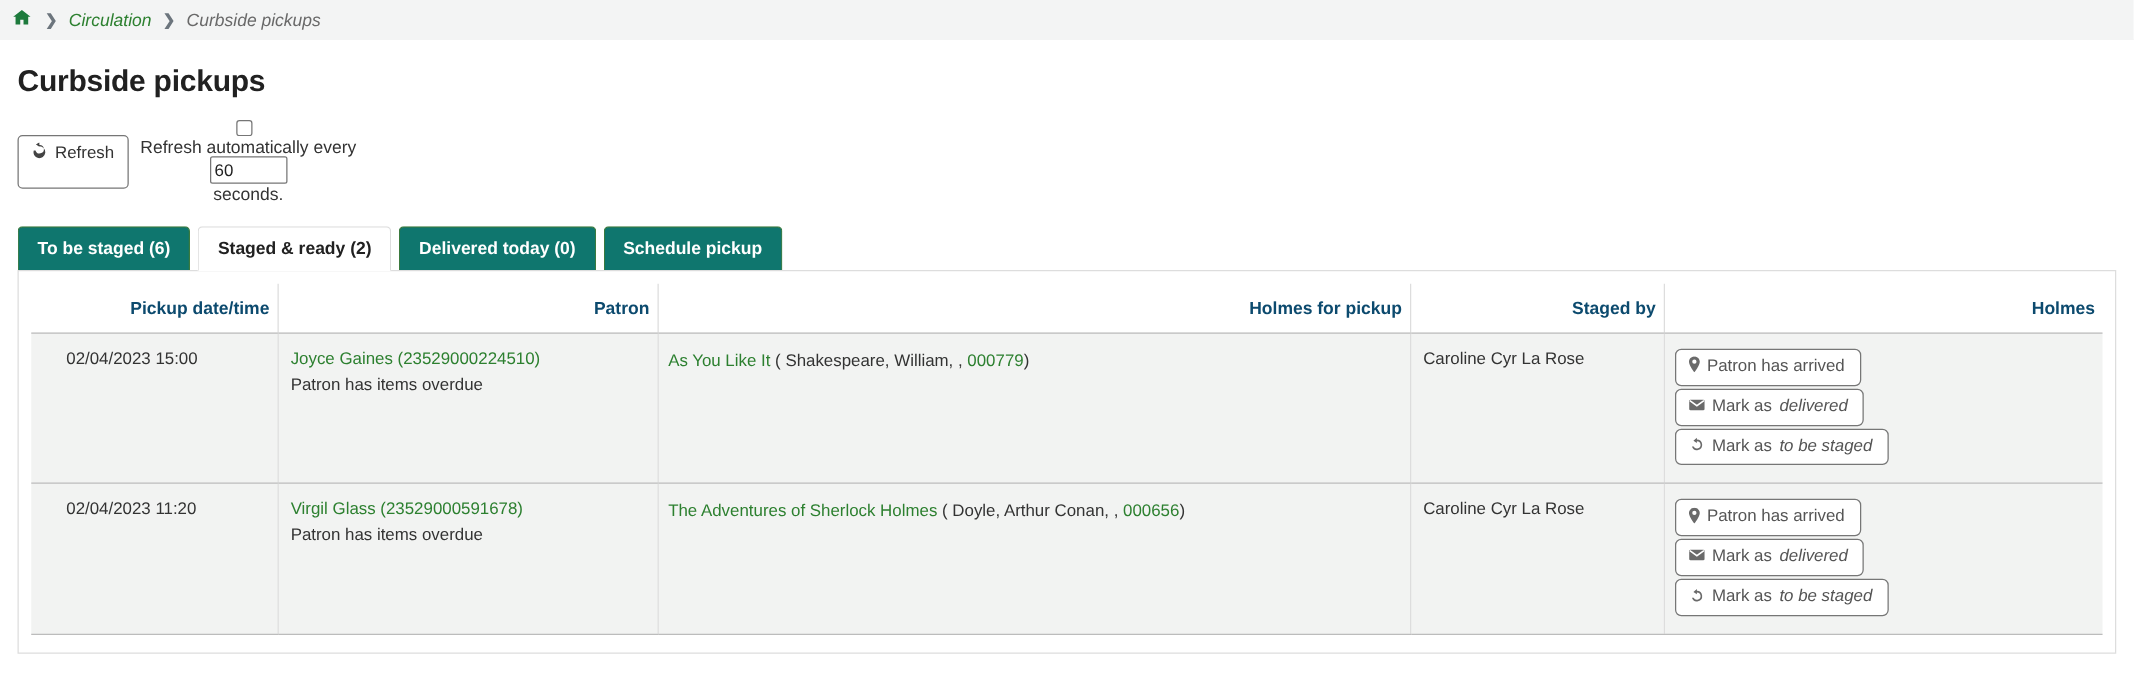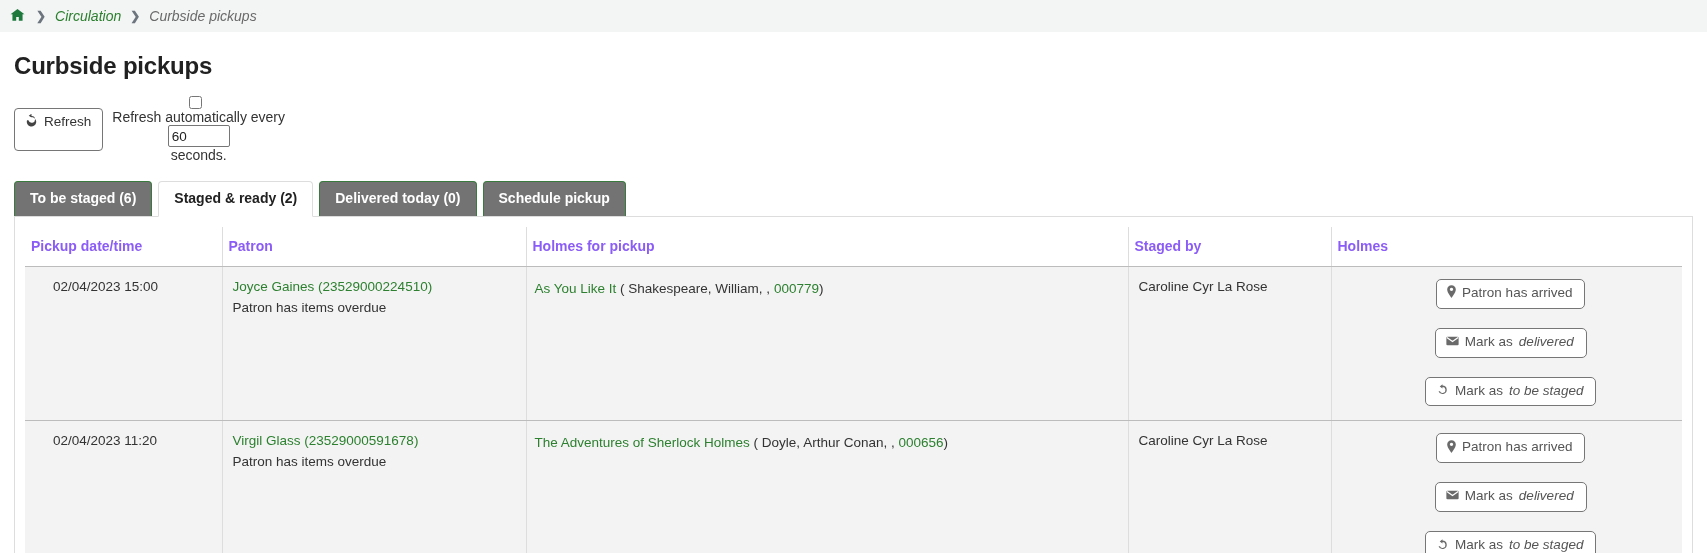--- a/index.html
+++ b/index.html
@@ -121,21 +121,21 @@
   
   .tabs {
     display: flex;
     align-items: flex-end;
     margin-top: 18px;
     gap: 6px;
     position: relative;
     z-index: 2;
   }
   .tab {
-    background: #737373;
+    background: #0f766e;
     color: #ffffff;
     font-weight: bold;
     font-size: 14px;
     padding: 8px 15px 9px 15px;
     border: 1px solid #3a7a3e;
     border-bottom: none;
     border-radius: 4px 4px 0 0;
     cursor: pointer;
     white-space: nowrap;
     line-height: 1.2;
@@ -158,22 +158,22 @@
     padding: 10px 10px 14px 10px;
   }
   table.pickups {
     width: 100%;
     border-collapse: collapse;
     table-layout: fixed;
   }
   table.pickups thead th {
     font-size: 14px;
     font-weight: bold;
-    color: #8b5cf6;
-    text-align: left;
+    color: #0c4a6e;
+    text-align: right;
     padding: 11px 6px 12px 6px;
     border-bottom: 1px solid #bcbcbc;
     background: #ffffff;
     vertical-align: middle;
   }
   table.pickups thead th + th { border-left: 1px solid #dddddd; }
   table.pickups thead th.th-first { border-left: none; }
 
   table.pickups tbody td {
     font-size: 13.5px;
@@ -210,22 +210,22 @@
     color: #333333;
     font-size: 13.5px;
   }
   .item-line { line-height: 1.5; }
   .item-meta { color: #333333; }
 
   
   .action-stack {
     display: flex;
     flex-direction: column;
-    align-items: center;
-    gap: 19px;
+    align-items: flex-start;
+    gap: 2px;
   }
   .btn-action {
     background: #ffffff;
     border: 1px solid #767676;
     border-radius: 5px;
     color: #555555;
     font-size: 13.5px;
     font-family: "Liberation Sans", sans-serif;
     padding: 5px 12px 6px 10px;
     cursor: pointer;

